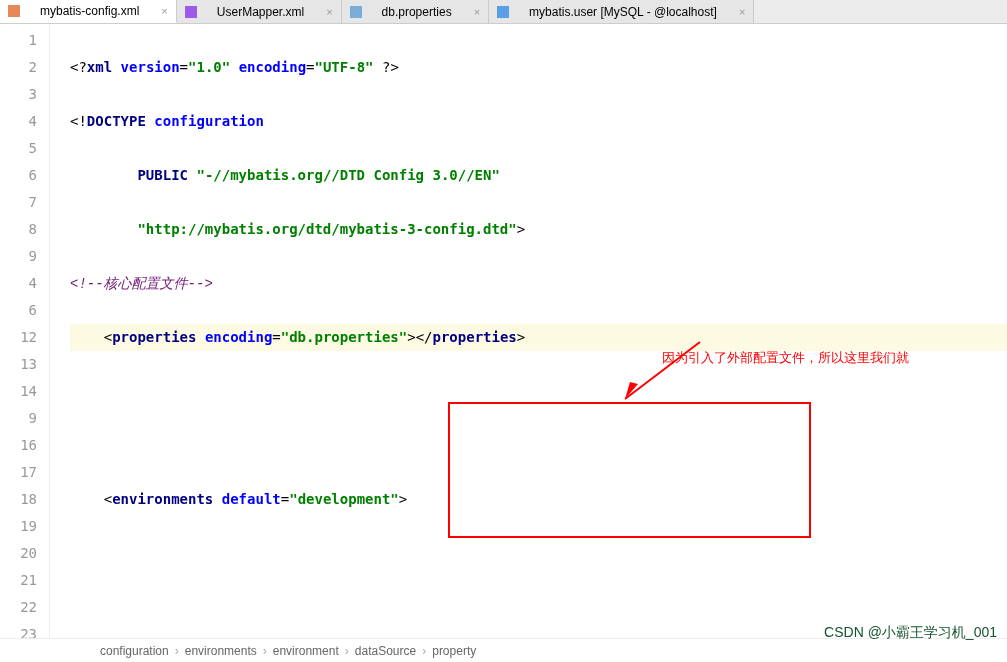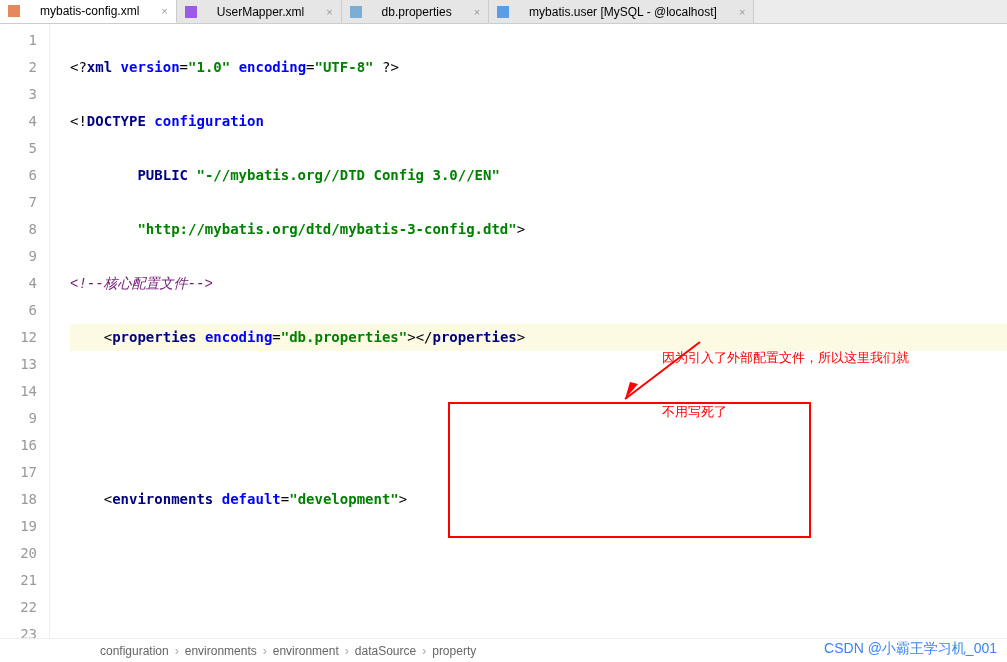--- a/index.html
+++ b/index.html
@@ -89,22 +89,22 @@
   line-height: 18px;
   pointer-events: none;
 }
 .arrow {
   position: absolute;
   pointer-events: none;
 }
 .watermark {
   position: absolute;
   right: 10px;
-  bottom: 4px;
-  color: #3b82f6;
+  bottom: 20px;
+  color: #14532d;
   font-family: Arial, sans-serif;
   font-size: 14px;
   pointer-events: none;
 }
 .breadcrumb {
   position: absolute;
   bottom: 0;
   left: 0;
   right: 0;
   height: 24px;
@@ -194,21 +194,20 @@
 
 
 
     <div class="annotation-box" style="left:398px; top:378px; width:363px; height:136px;"></div>
     <svg class="arrow" style="left:560px; top:310px;" width="100" height="80">
       <line x1="90" y1="8" x2="15" y2="65" stroke="#ff0000" stroke-width="2"></line>
       <polygon points="15,65 28,50 20,48" fill="#ff0000"></polygon>
     </svg>
     <div class="annotation-text" style="left:612px; top:289px;">
       <div>因为引入了外部配置文件，所以这里我们就</div>
-      <div>不用写死了</div>
     </div>
   </div>
 </div>
 
 <div class="breadcrumb">
   <span>configuration</span>
   <span class="crumb-sep">›</span>
   <span>environments</span>
   <span class="crumb-sep">›</span>
   <span>environment</span>

